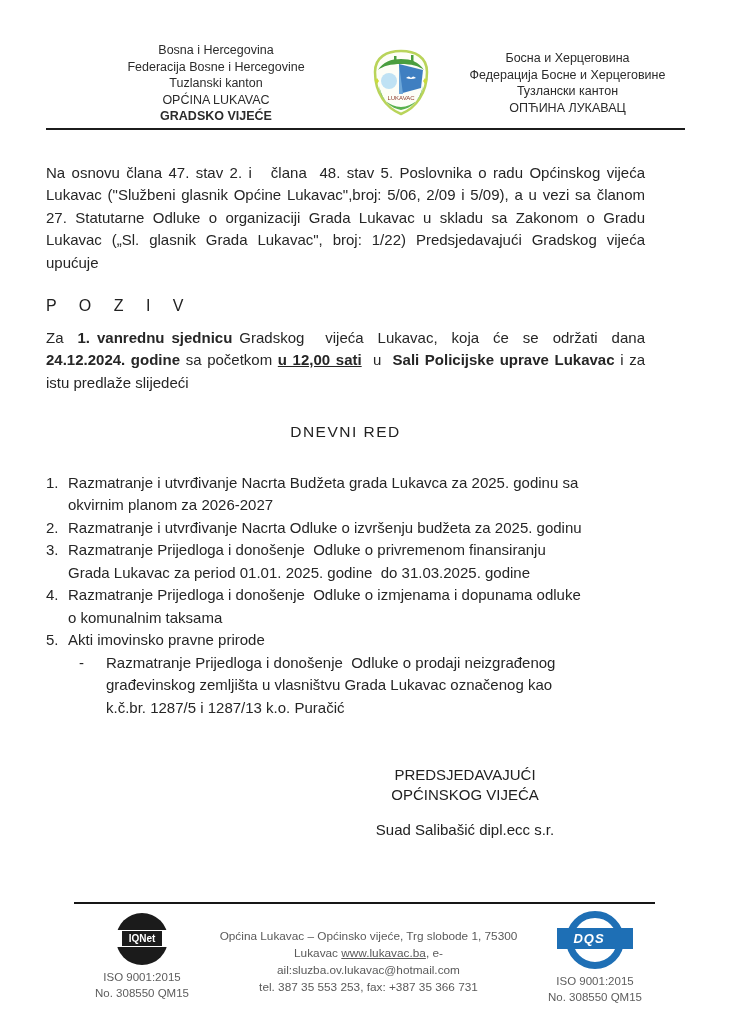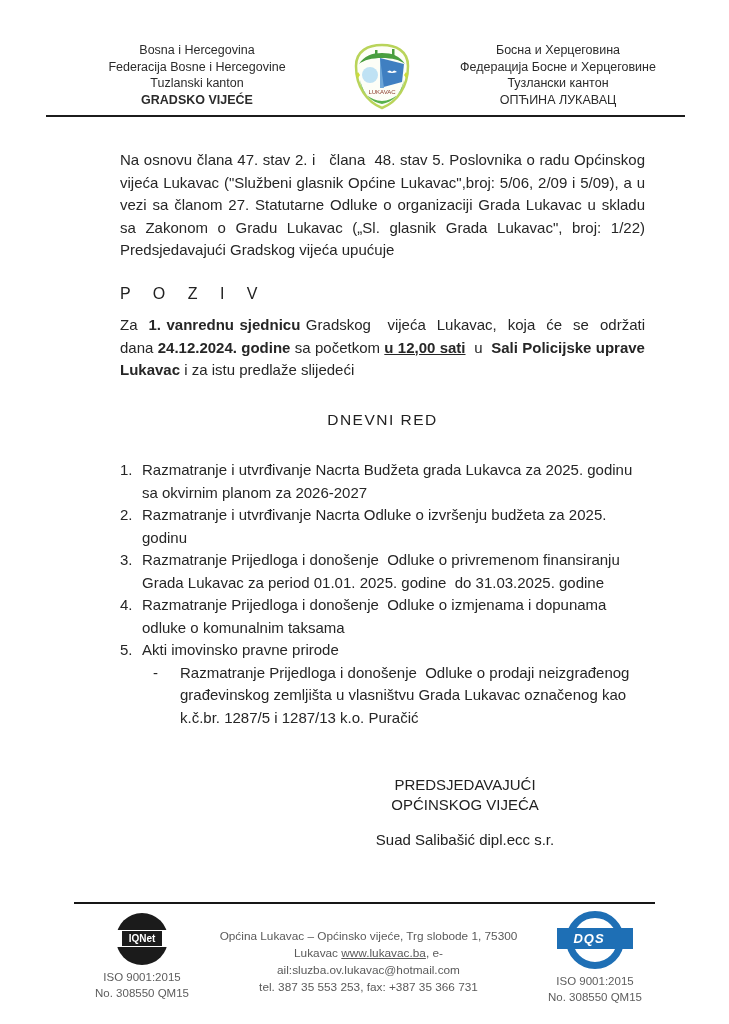--- a/index.html
+++ b/index.html
@@ -8,30 +8,30 @@
     width:729px;height:1024px;
     margin:0 auto;
     background:#ffffff;
     font-family:"Liberation Sans", sans-serif;
     color:#262626;
     overflow:hidden;
     box-sizing:border-box;
   }
 
   
-  .hdr{display:flex;align-items:flex-start;padding:42px 40px 0 57px;}
+  .hdr{display:flex;align-items:center;padding:42px 40px 0 76px;}
   .hdr-col{text-align:center;font-size:12.5px;line-height:16.5px;color:#2b2b2b;}
   .hdr-col.left{width:280px;}
   .hdr-col.right{flex:1;}
   .hdr-line-bold{font-weight:bold;}
   .hdr-logo{width:90px;display:flex;justify-content:center;padding-top:0;}
   .rule{margin:3px 44px 0 46px;border-top:2.5px solid #1c1c1c;height:0;}
 
   
-  .docbody{padding:0 84px 0 120px;font-size:15px;line-height:22.5px;}
+  .docbody{padding:0 84px 0 46px;font-size:15px;line-height:22.5px;}
   .intro{
     margin:32px 0 0 0;
     text-align:justify;
     white-space:pre-wrap;
   }
   .poziv{
     margin:21px 0 0 0;
     font-size:16px;
     font-weight:normal;
     letter-spacing:9px;
@@ -93,20 +93,21 @@
 </head>
 <body>
 
 <div class="page">
 
   <header class="hdr">
     <div class="hdr-col left">
       <div>Bosna i Hercegovina</div>
       <div>Federacija Bosne i Hercegovine</div>
       <div>Tuzlanski kanton</div>
+      <div>OPĆINA LUKAVAC</div>
       <div class="hdr-line-bold">GRADSKO VIJEĆE</div>
     </div>
     <div class="hdr-logo">
       <svg width="64" height="70" viewBox="0 0 64 70" aria-hidden="true">
         <path d="M32 3 C46 3 58 9 58 24 C58 45 47 60 32 66 C17 60 6 45 6 24 C6 9 18 3 32 3 Z" fill="#fdfef7" stroke="#b9d45a" stroke-width="2.5"></path>
         <path d="M9 22 C14 14 22 11 32 11 C42 11 50 14 55 22 C50 18 42 16 32 16 C22 16 14 18 9 22 Z" fill="#4a9e3f"></path>
         <rect x="25" y="8" width="2.5" height="8" fill="#4a9e3f"></rect>
         <rect x="42" y="7" width="2.5" height="9" fill="#4a9e3f"></rect>
         <polygon points="30,16 54,22 52,40 30,46" fill="#3f7fc1"></polygon>
         <polygon points="30,16 34,46 30,46" fill="#6ea7d8"></polygon>

